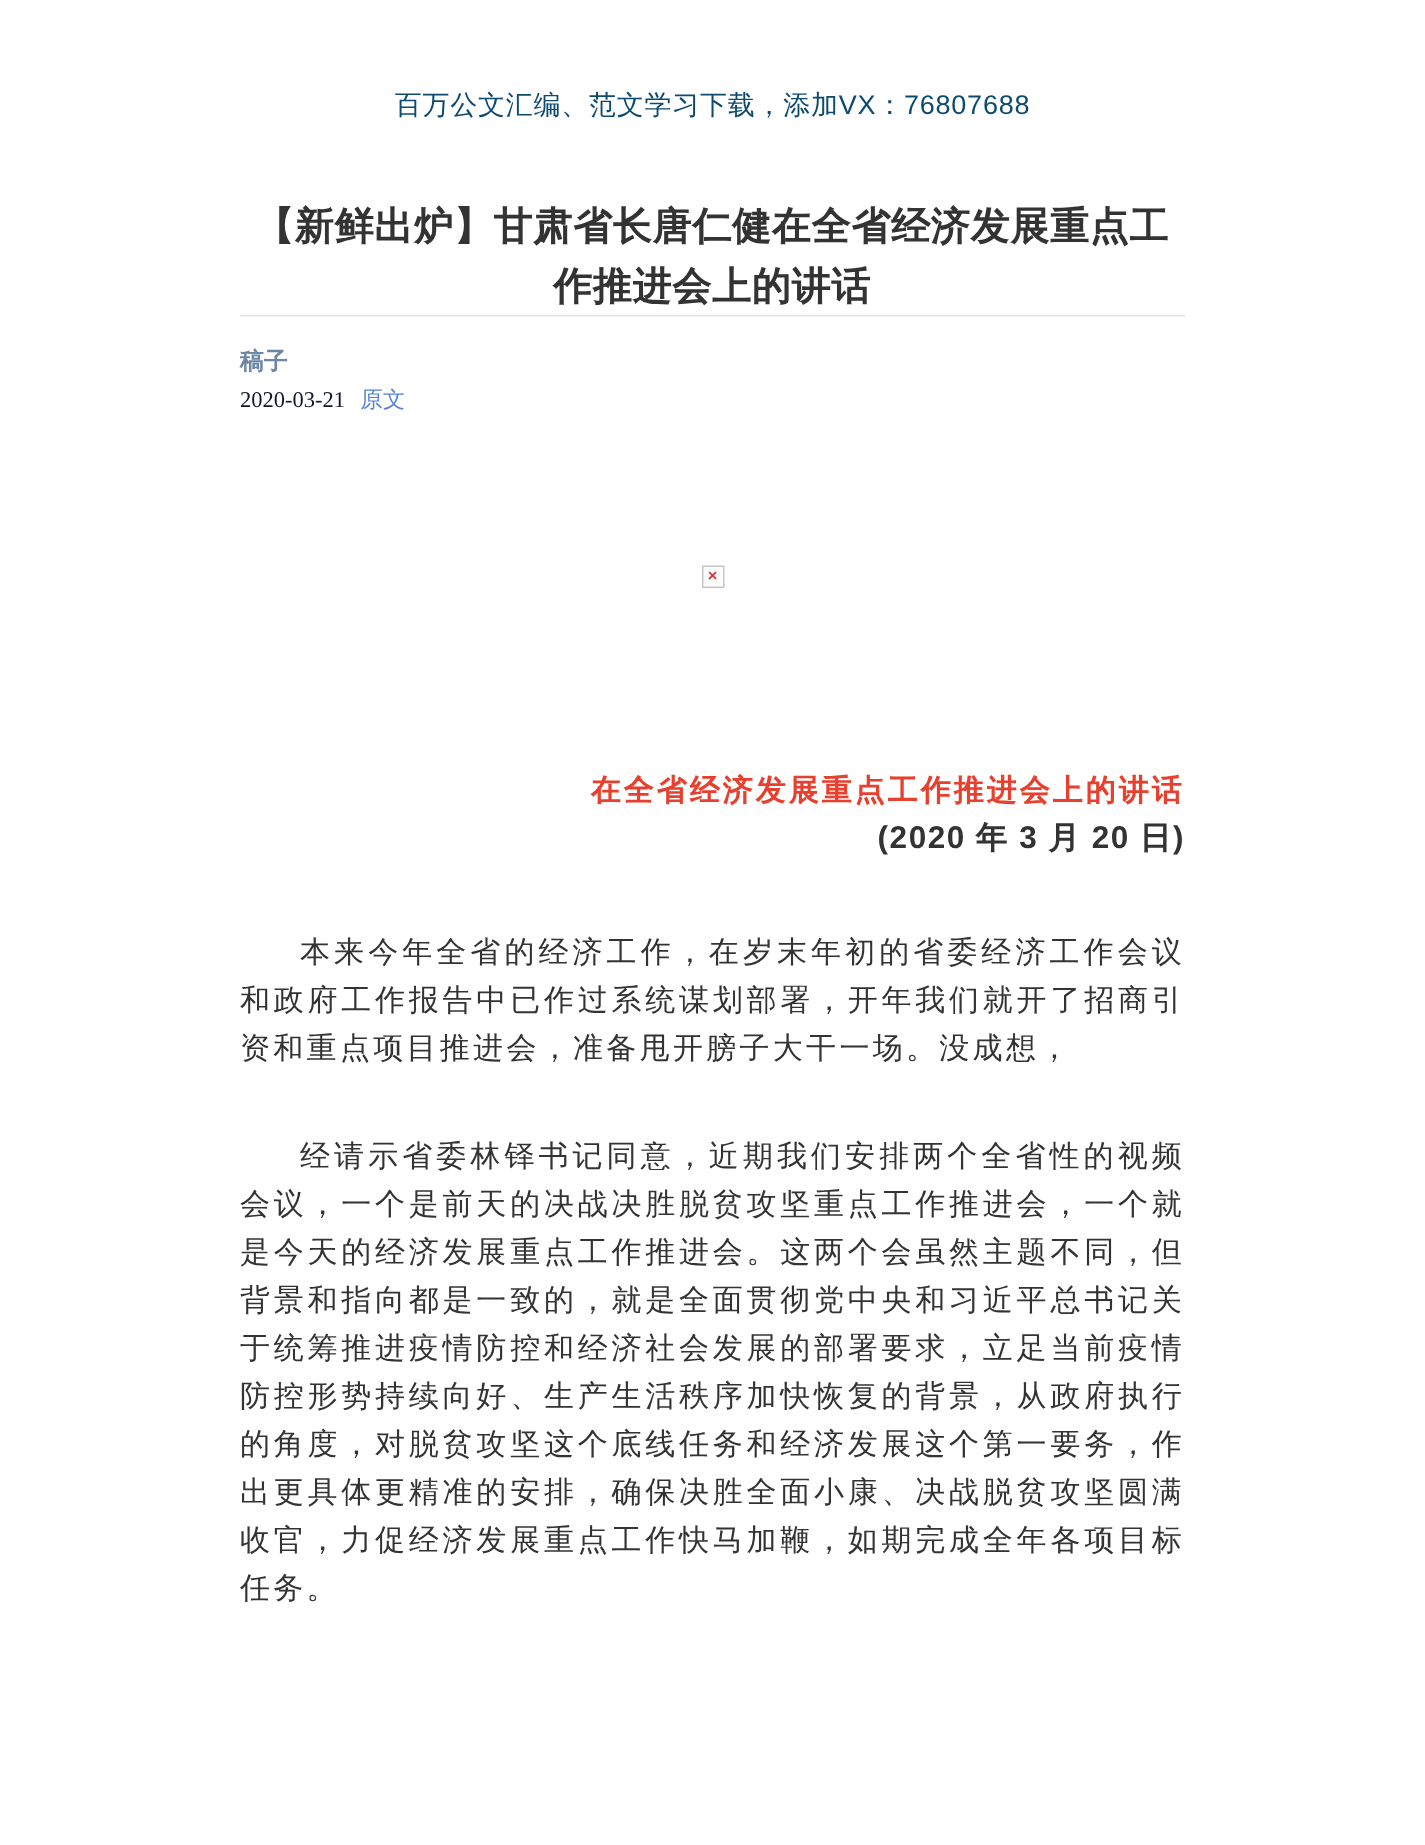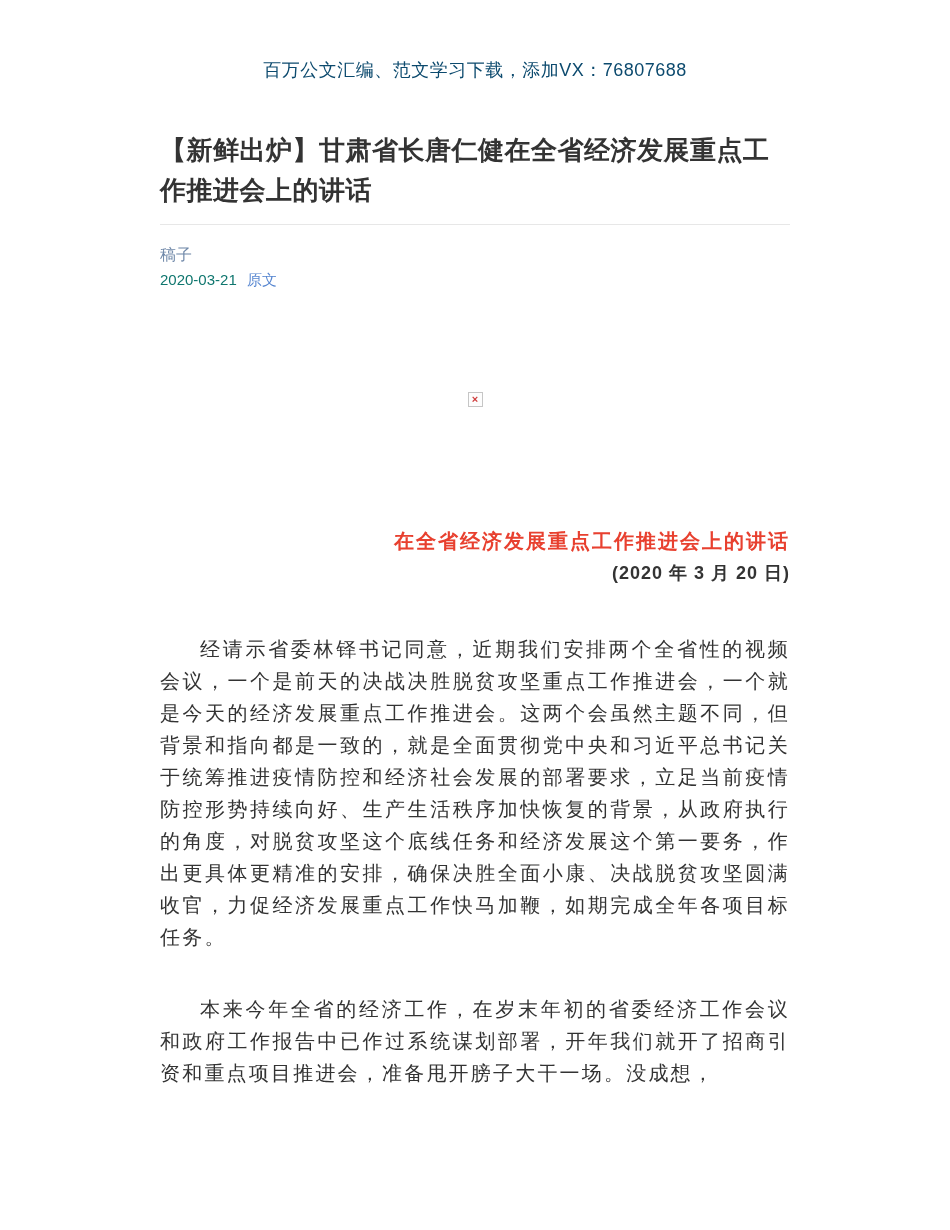--- a/index.html
+++ b/index.html
@@ -25,39 +25,41 @@
     width: 630px;
     margin: 0 auto;
   }
   .title {
     margin: 48px 0 0 0;
     font-size: 26px;
     line-height: 40px;
     font-weight: 600;
     color: #333333;
     letter-spacing: 0.5px;
-    padding-bottom: 14px;
     border-bottom: 1px solid #e7e7e7;
+    text-align: center;
   }
   .meta {
     margin-top: 20px;
   }
   .author {
     display: inline-block;
     color: #6e87a8;
     font-size: 16px;
     text-decoration: none;
     cursor: pointer;
+    font-weight: bold;
   }
   .date-row {
     margin-top: 5px;
     font-size: 15px;
   }
   .date {
-    color: #0f766e;
+    color: #0f172a;
+    font-family: Liberation Serif, serif;
   }
   .source {
     color: #5585d0;
     text-decoration: none;
     margin-left: 6px;
     cursor: pointer;
     text-align: center;
   }
   .image-wrap {
     margin-top: 100px;
@@ -86,21 +88,21 @@
     line-height: 32px;
     font-weight: bold;
     color: #333333;
   }
   .red-heading {
     color: #e8402f;
     font-size: 20px;
     letter-spacing: 2px;
   }
   .sub-date, .sub-speaker {
-    font-size: 18px;
+    font-size: 21px;
     letter-spacing: 1px;
   }
   .body-para {
     margin: 40px 0 0 0;
     font-size: 20px;
     line-height: 32px;
     color: #333333;
     text-align: justify;
     text-indent: 2em;
     letter-spacing: 2.2px;
@@ -132,18 +134,18 @@
       <span class="broken-img">
         <span class="x">×</span>
       </span>
     </div>
 
     <div class="doc-head">
       <div class="red-heading">在全省经济发展重点工作推进会上的讲话</div>
       <div class="sub-date">(2020 年 3 月 20 日)</div>
     </div>
 
+    <p class="body-para">本来今年全省的经济工作，在岁末年初的省委经济工作会议和政府工作报告中已作过系统谋划部署，开年我们就开了招商引资和重点项目推进会，准备甩开膀子大干一场。没成想，</p>
+
     <p class="body-para">经请示省委林铎书记同意，近期我们安排两个全省性的视频会议，一个是前天的决战决胜脱贫攻坚重点工作推进会，一个就是今天的经济发展重点工作推进会。这两个会虽然主题不同，但背景和指向都是一致的，就是全面贯彻党中央和习近平总书记关于统筹推进疫情防控和经济社会发展的部署要求，立足当前疫情防控形势持续向好、生产生活秩序加快恢复的背景，从政府执行的角度，对脱贫攻坚这个底线任务和经济发展这个第一要务，作出更具体更精准的安排，确保决胜全面小康、决战脱贫攻坚圆满收官，力促经济发展重点工作快马加鞭，如期完成全年各项目标任务。</p>
-
-    <p class="body-para">本来今年全省的经济工作，在岁末年初的省委经济工作会议和政府工作报告中已作过系统谋划部署，开年我们就开了招商引资和重点项目推进会，准备甩开膀子大干一场。没成想，</p>
 
   </div>
 </div>
 
 </body></html>

